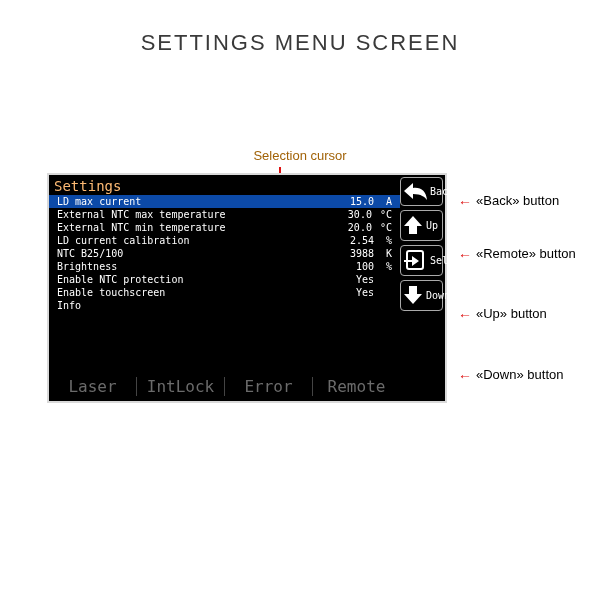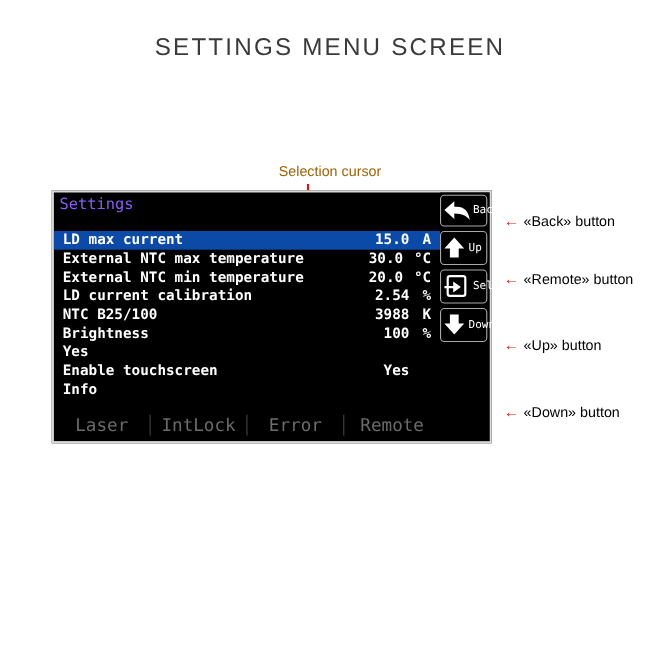--- a/index.html
+++ b/index.html
@@ -5,23 +5,23 @@
     * { margin:0; padding:0; box-sizing:border-box; }
     body { font-family:"Segoe UI",Arial,sans-serif; width:600px; height:600px; background:#fff; position:relative; }
     .page-title { position:absolute; left:0; right:0; top:30px; text-align:center; font-size:22px; letter-spacing:2px; color:#3a3a3a; font-weight:400; }
     .cursor-label { position:absolute; top:148px; left:0; right:0; text-align:center; font-size:13px; color:#a16207; }
     .cursor-arrow { position:absolute; left:273px; top:167px; }
     .annot { position:absolute; font-size:13px; color:#000; white-space:nowrap; }
     .annot .arr { color:#d11; margin-right:4px; font-size:14px; }
 
     .screen-wrap { position:absolute; left:47px; top:173px; width:400px; height:230px; background:#000; border:2px solid #d9d9d9; display:flex; font-family:"Lucida Console","Consolas",monospace; }
     .screen-main { flex:1; display:flex; flex-direction:column; }
-    .scr-title { color:#8b5cf6; font-size:14px; padding:3px 5px 16px; }
+    .scr-title { color:#fdba74; font-size:14px; padding:3px 5px 1px; }
     .rows { flex:1; }
-    .row { display:flex; justify-content:space-between; padding:1px 8px; align-items:baseline; font-size:13px; color:#fff;font-weight:bold; }
+    .row { display:flex; justify-content:space-between; padding:1px 8px; align-items:baseline; font-size:10px; color:#fff; }
     .row.sel { background:#0c4aa8; }
     .rlabel { }
     .rval { }
     .rval .unit { display:inline-block; min-width:10px; text-align:right; margin-left:2px; }
     .statusbar { display:flex; color:#6b6b6b; font-size:16px; padding:4px 0 5px; }
     .statusbar div { flex:1; text-align:center; border-right:1px solid #444; }
     .statusbar div:last-child { border-right:none; }
 
     .side-btns { width:45px; background:#000; display:flex; flex-direction:column; justify-content:flex-start; padding:2px 2px 2px 0; gap:4px; }
     .sbtn { background:#000; border:1px solid #aaa; border-radius:4px; color:#fff; text-align:center; padding:2px 0 3px; cursor:pointer; display:flex; flex-direction:row; align-items:center; gap:1px; }
@@ -62,20 +62,21 @@
         </div>
         <div class="row">
           <span class="rlabel">NTC B25/100</span>
           <span class="rval">3988 <span class="unit">K</span></span>
         </div>
         <div class="row">
           <span class="rlabel">Brightness</span>
           <span class="rval">100 <span class="unit">%</span></span>
         </div>
         <div class="row">
+          <span class="rlabel">Enable NTC protection</span>
           <span class="rval">Yes <span class="unit"></span></span>
         </div>
         <div class="row">
           <span class="rlabel">Enable touchscreen</span>
           <span class="rval">Yes <span class="unit"></span></span>
         </div>
         <div class="row">
           <span class="rlabel">Info</span>
           <span class="rval"><span class="unit"></span></span>
         </div>

